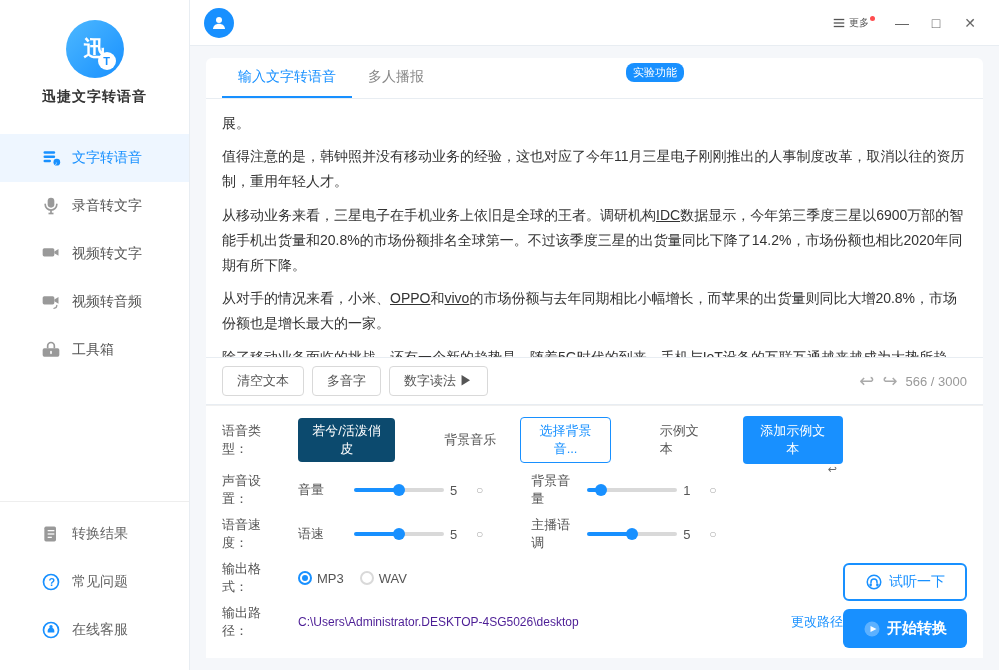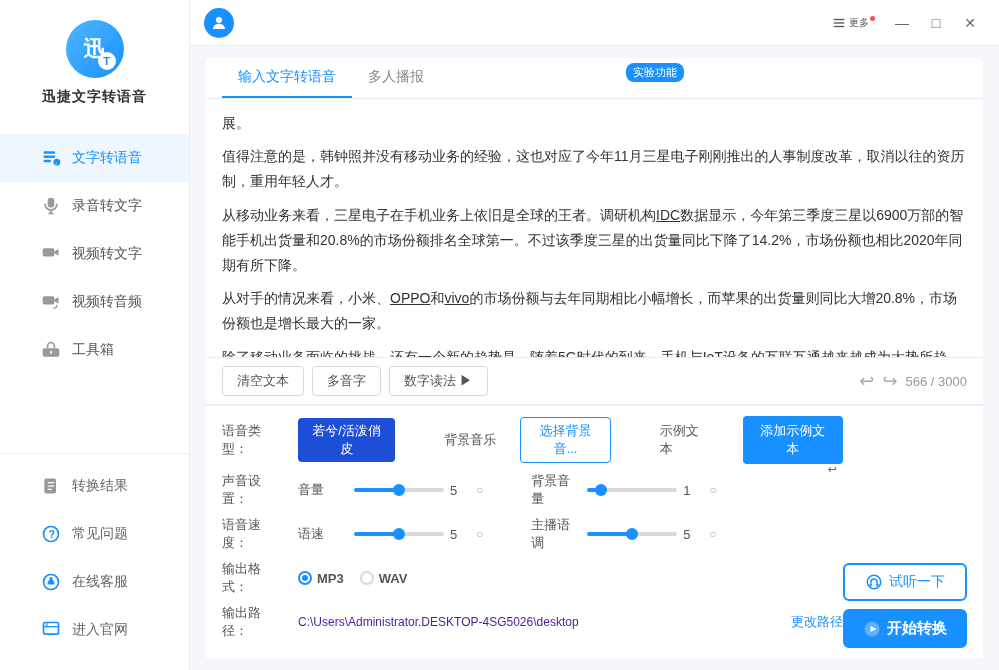--- a/index.html
+++ b/index.html
@@ -280,21 +280,21 @@
       width: 60px;
       flex-shrink: 0;
     }
     .settings-label-sm {
       color: #555;
       font-size: 13px;
       width: 40px;
       flex-shrink: 0;
     }
     .voice-type-btn {
-      background: #1d4ed8;
+      background: #0c4a6e;
       color: white;
       border: none;
       border-radius: 4px;
       padding: 4px 14px;
       cursor: pointer;
       font-size: 13px;
     }
     .select-music-btn {
       border: 1px solid #1890ff;
       color: #1890ff;
@@ -338,21 +338,20 @@
       align-items: center;
       gap: 16px;
     }
     .radio-item {
       display: flex;
       align-items: center;
       gap: 5px;
       cursor: pointer;
       font-size: 13px;
       color: #555;
-      font-weight: bold;
     }
     .radio-dot {
       width: 14px;
       height: 14px;
       border: 2px solid #1890ff;
       border-radius: 50%;
       display: flex;
       align-items: center;
       justify-content: center;
     }
@@ -524,30 +523,20 @@
     </div>
     <div class="nav-item">
       <span class="nav-icon">
         <svg width="20" height="20" viewBox="0 0 24 24" fill="none">
           <circle cx="12" cy="12" r="9" stroke="#1890ff" stroke-width="2" fill="none"></circle>
           <path d="M8 13c0-2.2 1.8-4 4-4s4 1.8 4 4v2H8v-2z" fill="#1890ff"></path>
           <circle cx="12" cy="8" r="2" fill="#1890ff"></circle>
         </svg>
       </span>
       <span class="nav-label">在线客服</span>
-    </div>
-    <div class="nav-item">
-      <span class="nav-icon">
-        <svg width="20" height="20" viewBox="0 0 24 24" fill="none">
-          <rect x="3" y="3" width="18" height="14" rx="2" fill="none" stroke="#1890ff" stroke-width="2"></rect>
-          <line x1="3" y1="8" x2="21" y2="8" stroke="#1890ff" stroke-width="1.5"></line>
-          <line x1="7" y1="3" x2="7" y2="8" stroke="#1890ff" stroke-width="1.5"></line>
-        </svg>
-      </span>
-      <span class="nav-label">进入官网</span>
     </div>
   </div>
 </div>
 
 <div class="main">
 
   <div class="titlebar">
     <div class="titlebar-left">
       <div class="user-avatar">
         <svg width="18" height="18" viewBox="0 0 24 24" fill="white">

